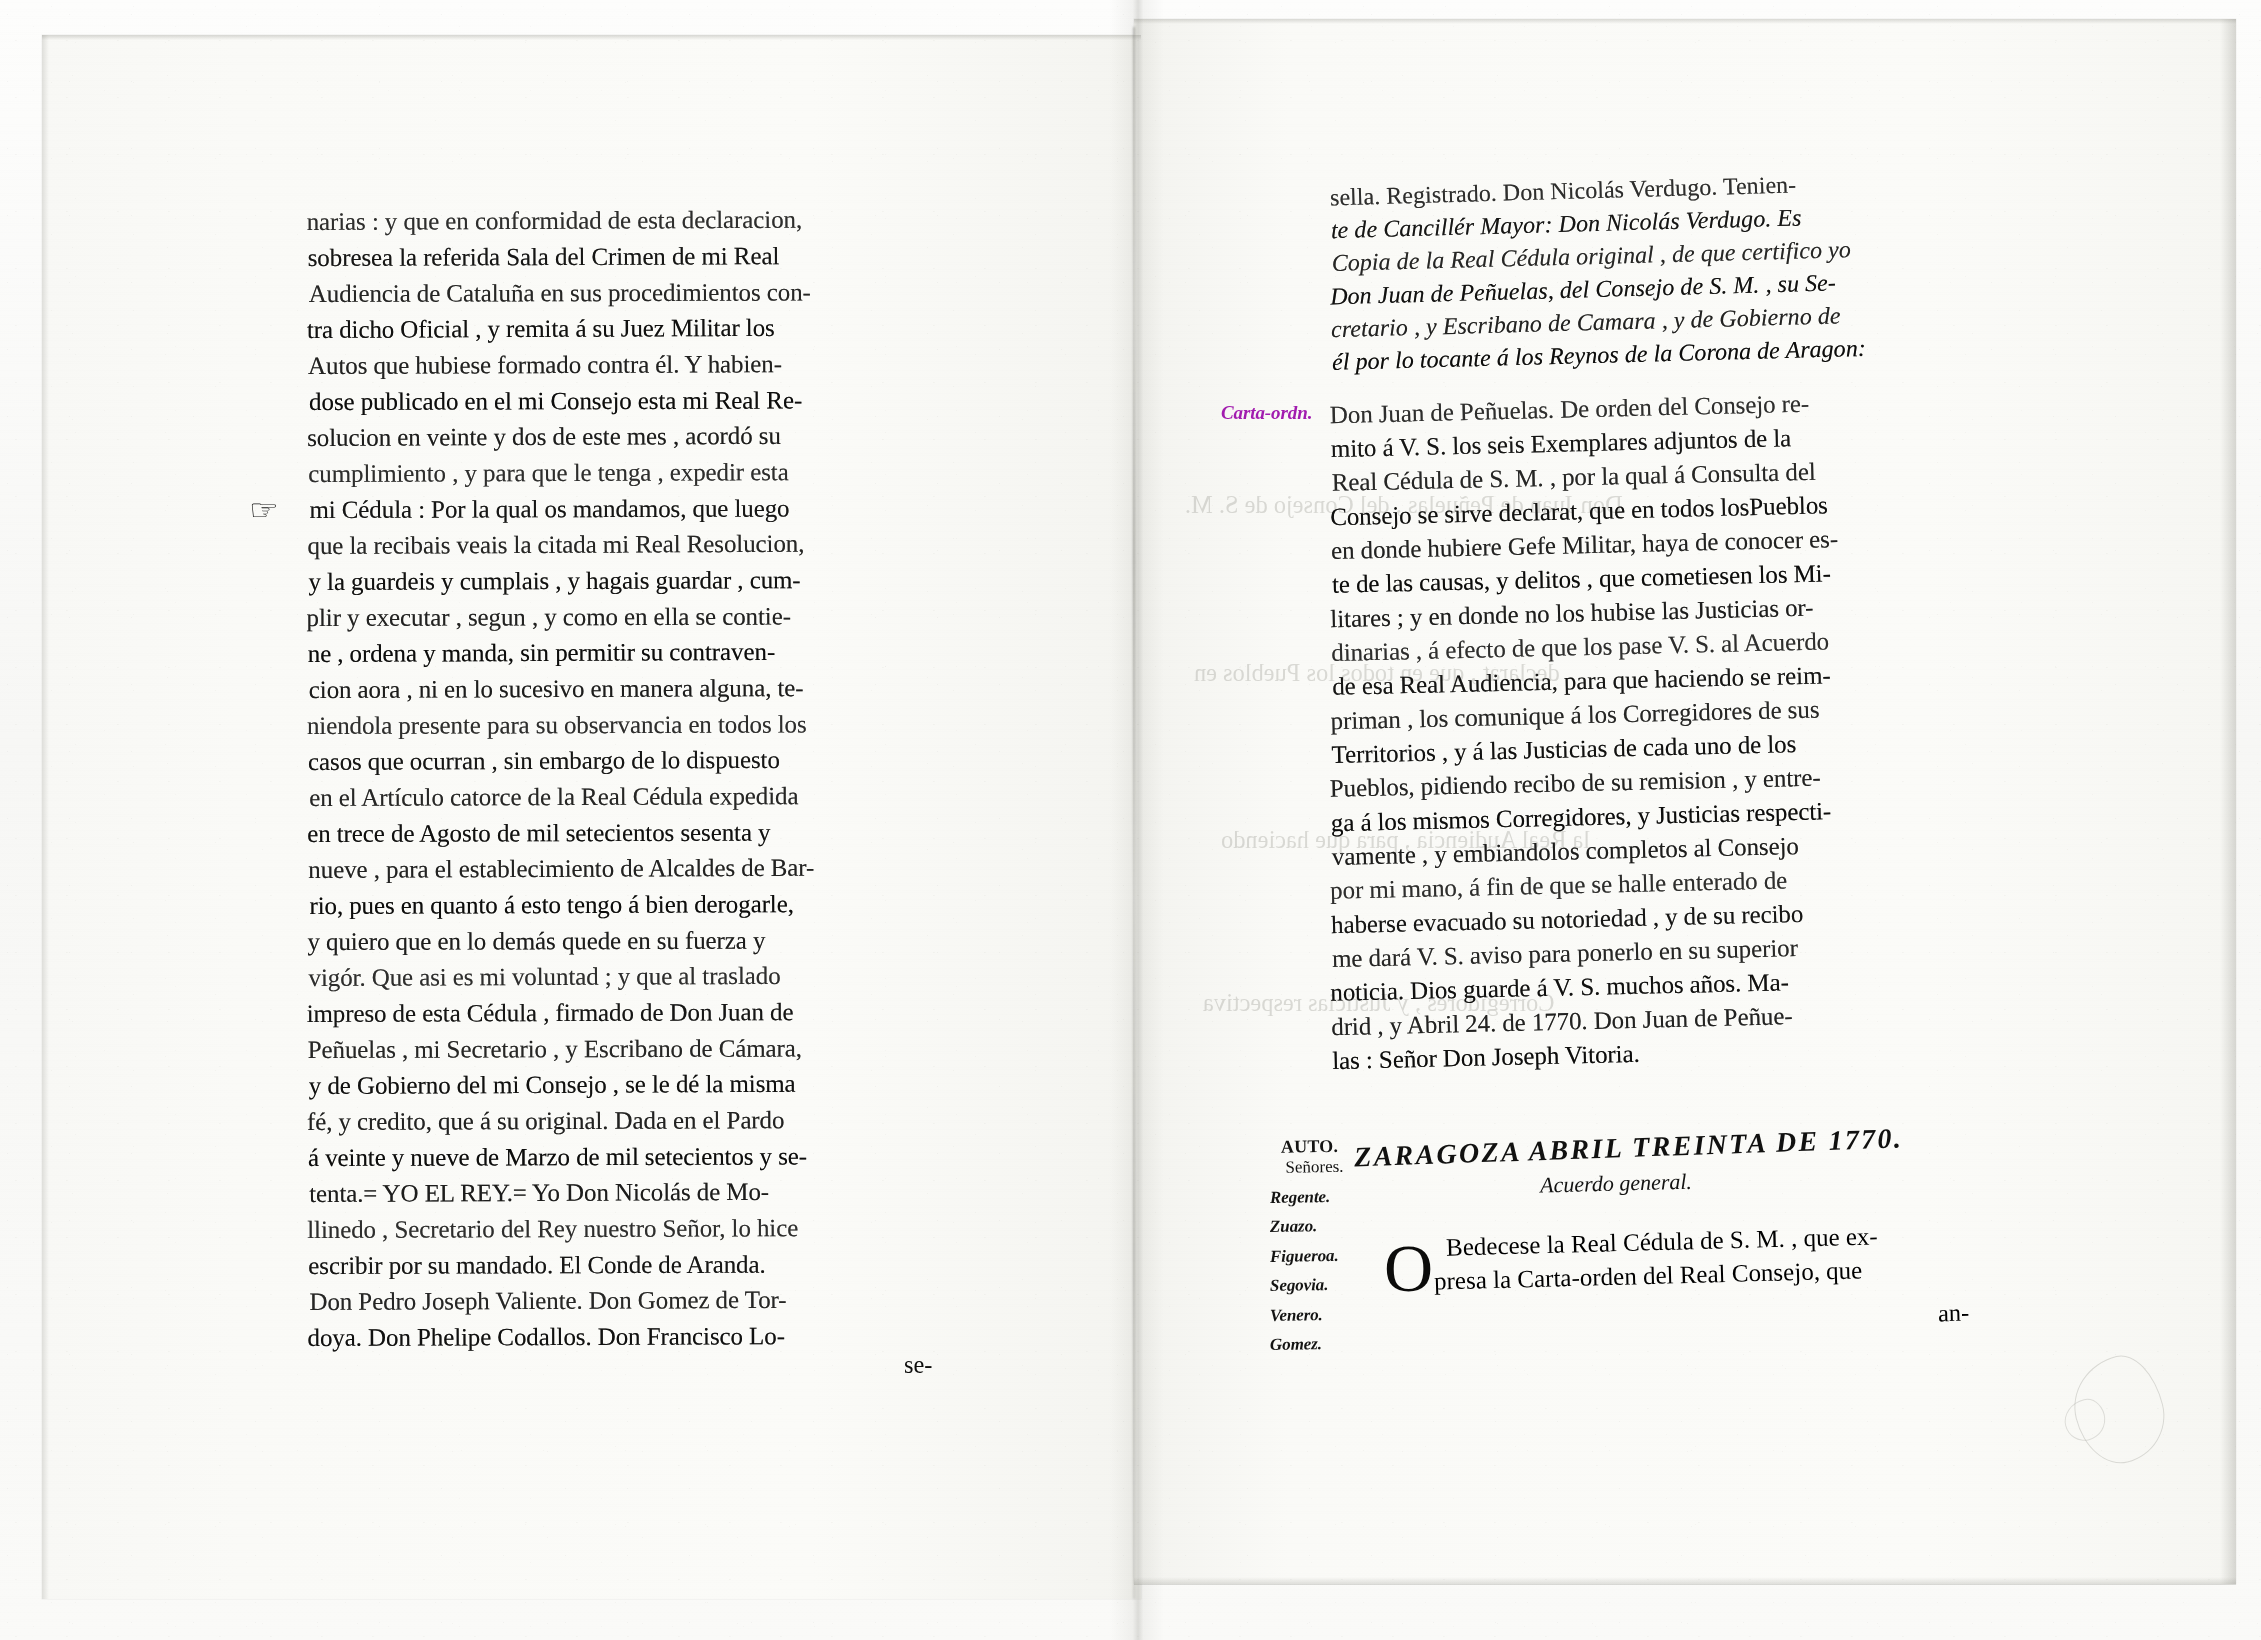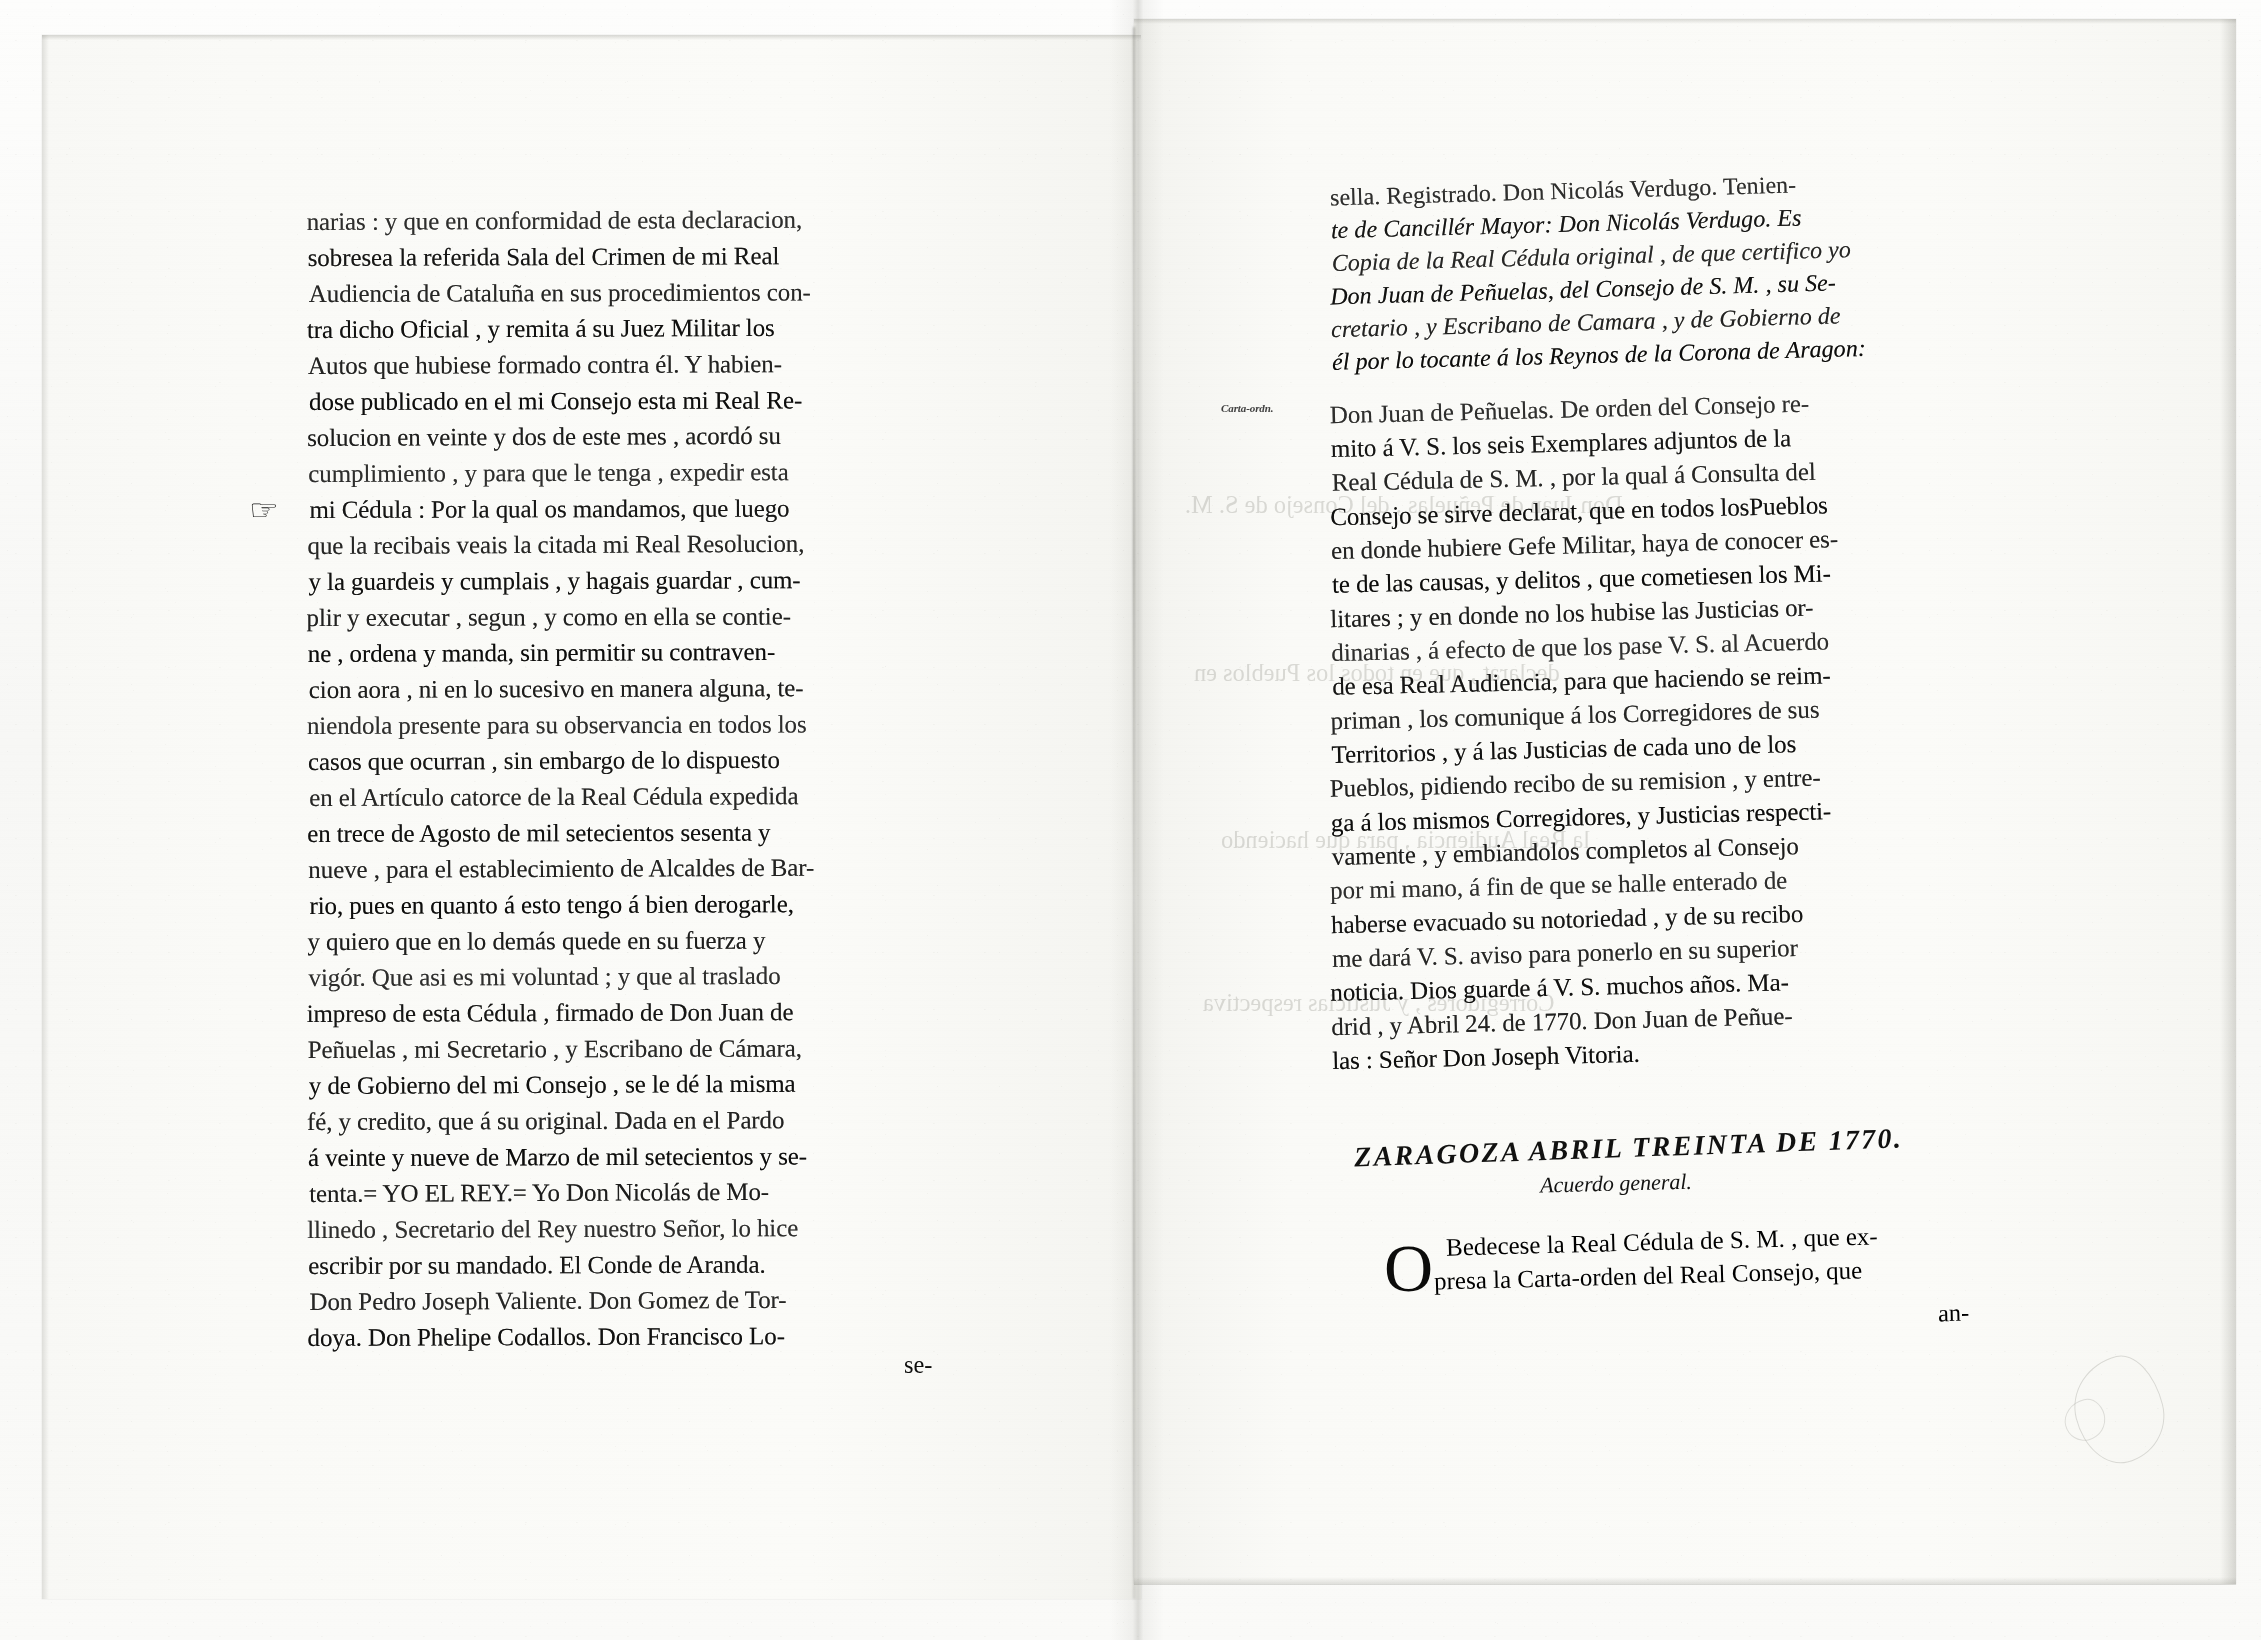--- a/index.html
+++ b/index.html
@@ -92,22 +92,22 @@
   }
   #rightItalic .tline.rom{ font-style:normal; }
 
   
   #rightBody{ left:1331px; top:390px; width:687px; }
   #rightBody .tline{ font-size:25px; line-height:34px; letter-spacing:-0.1px; }
 
   
   #cartaNote{
     position:absolute; left:1221px; top:402px;
-    font-size:11px; font-style:italic; font-weight:700;
-    color:#404040; letter-spacing:-0.1px;
+    font-size:19px; font-style:italic; font-weight:700;
+    color:#a21caf; letter-spacing:-0.1px;
   }
 
   
   #autoHead{ position:absolute; left:1354px; top:1130px; width:660px; }
   #autoHead .big{
     font-size:28px; font-style:italic; font-weight:700;
     letter-spacing:2.3px; color:#111110; white-space:nowrap;
   }
   #autoHead .sub{
     font-size:22px; font-style:italic; color:#131312;
@@ -266,20 +266,30 @@
     <div class="tline" style="transform: translateX(-0.7px) rotate(-1.305deg); opacity: 0.98;">noticia. Dios guarde á V. S. muchos años. Ma-</div>
     <div class="tline" style="transform: translateX(0.2px) rotate(-1.395deg); opacity: 0.91;">drid , y Abril 24. de 1770. Don Juan de Peñue-</div>
     <div class="tline" style="transform: translateX(1.2px) rotate(-1.35deg); opacity: 1;">las : Señor Don Joseph Vitoria.</div>
   </div>
 
   <div id="autoHead">
     <div class="big" style="transform: rotate(-2deg);">ZARAGOZA ABRIL TREINTA DE 1770.</div>
     <div class="sub" style="transform: rotate(-1.4deg);">Acuerdo general.</div>
   </div>
 
+  <div id="senores">
+    <div class="auto" style="transform: rotate(-0.9deg);">AUTO.</div>
+    <div class="sen" style="transform: rotate(-0.9deg);">Señores.</div>
+    <div class="nm" style="transform: rotate(-0.9deg);">Regente.</div>
+    <div class="nm" style="transform: rotate(-0.9deg);">Zuazo.</div>
+    <div class="nm" style="transform: rotate(-0.9deg);">Figueroa.</div>
+    <div class="nm" style="transform: rotate(-0.9deg);">Segovia.</div>
+    <div class="nm" style="transform: rotate(-0.9deg);">Venero.</div>
+    <div class="nm" style="transform: rotate(-0.9deg);">Gomez.</div>
+  </div>
 
   <div id="obed">
     <div class="dropcap">O</div>
     <div class="l1" style="transform: rotate(-1.5deg);">Bedecese la Real Cédula de S. M. , que ex-</div>
     <div class="l2" style="transform: rotate(-1.5deg);">presa la Carta-orden del Real Consejo, que</div>
     <div class="cw" style="transform: rotate(-1.5deg);">an-</div>
   </div>
 
   <div id="pencil"></div>
 

